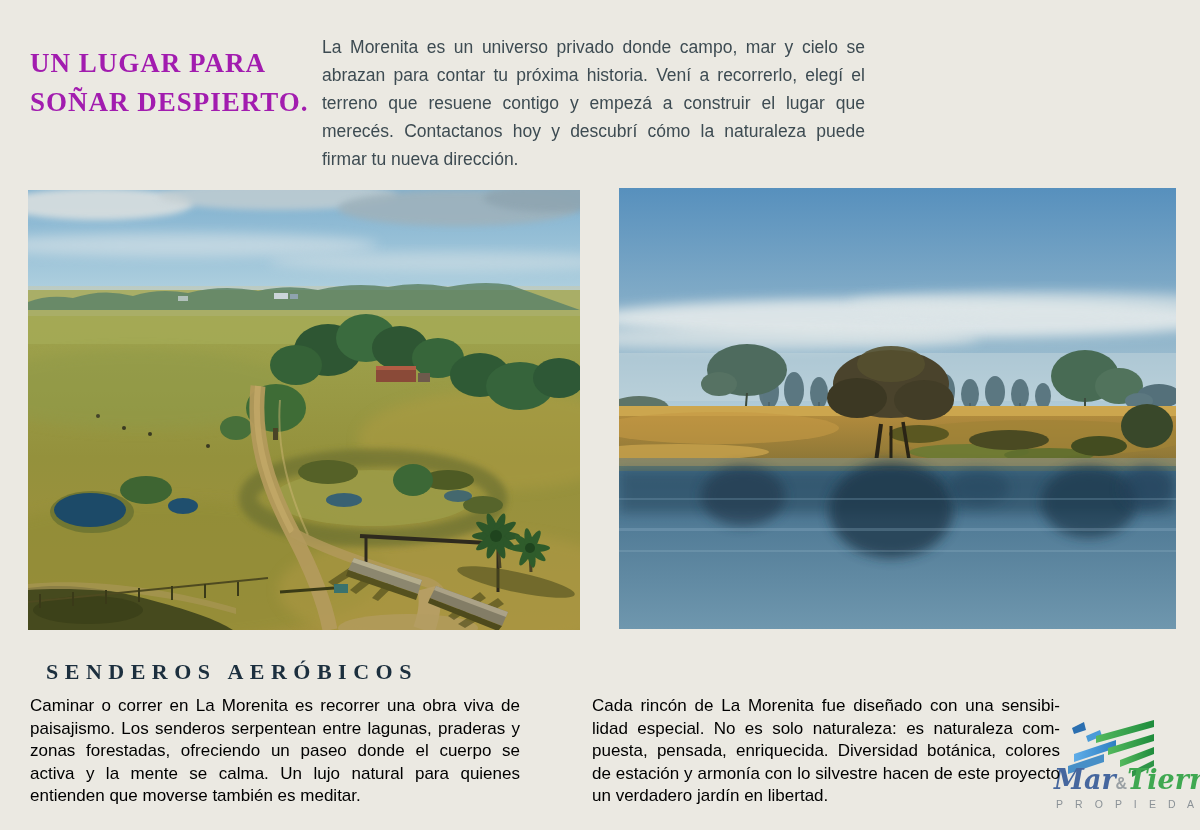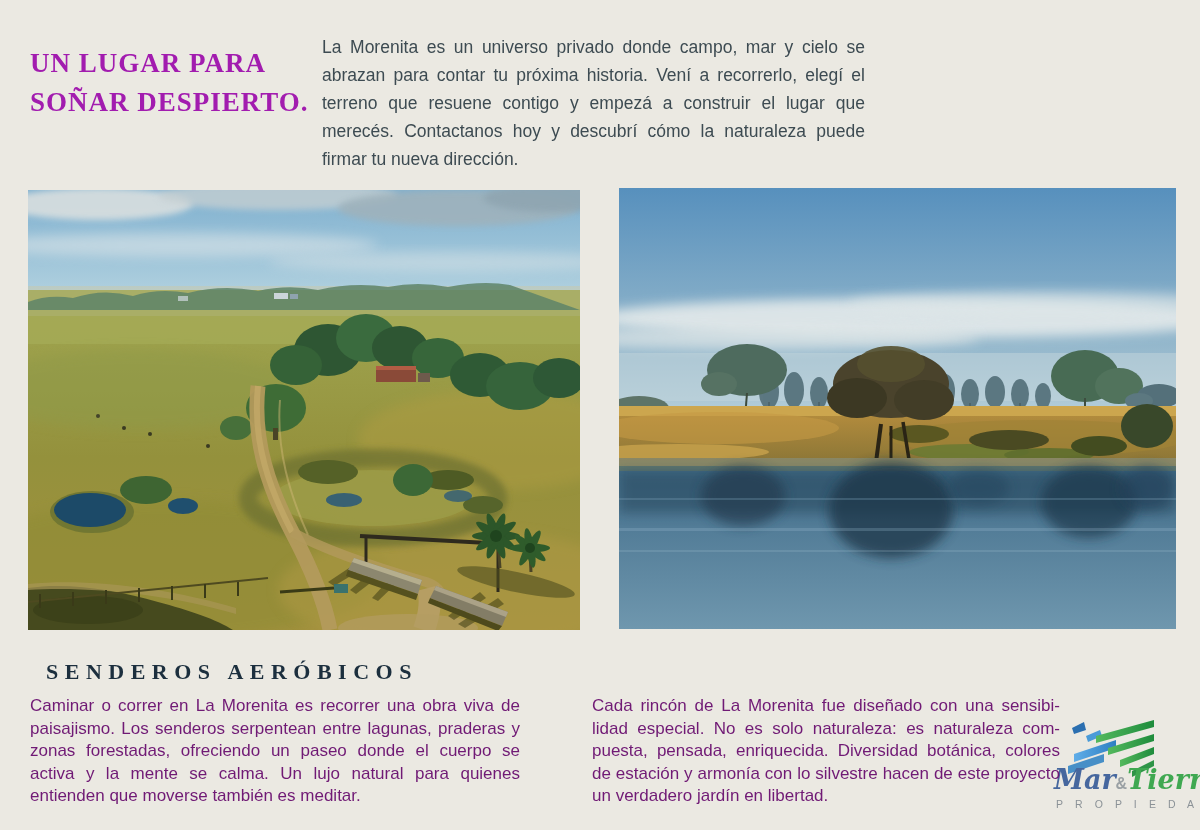--- a/index.html
+++ b/index.html
@@ -42,21 +42,21 @@
     letter-spacing:6.5px;
     color:#1C2F3E;
     white-space:nowrap;
   }
   .sec-heading.left{left:30px;margin-left:16px;}
   .sec-heading.right{left:622px;}
   .sec-body{
     position:absolute;top:695px;
     font-size:17px;line-height:22.5px;
     text-align:justify;
-    color:#701a75;
+    color:#000000;
     hyphens:manual;
     z-index:2;
   }
   .sec-body.left{left:30px;width:490px;}
   .sec-body.right{left:592px;width:468px;}
   .logo{
     position:absolute;left:1054px;top:716px;width:130px;height:100px;
     z-index:1;
   }
   .logo-mark{position:absolute;left:10px;top:0;}

